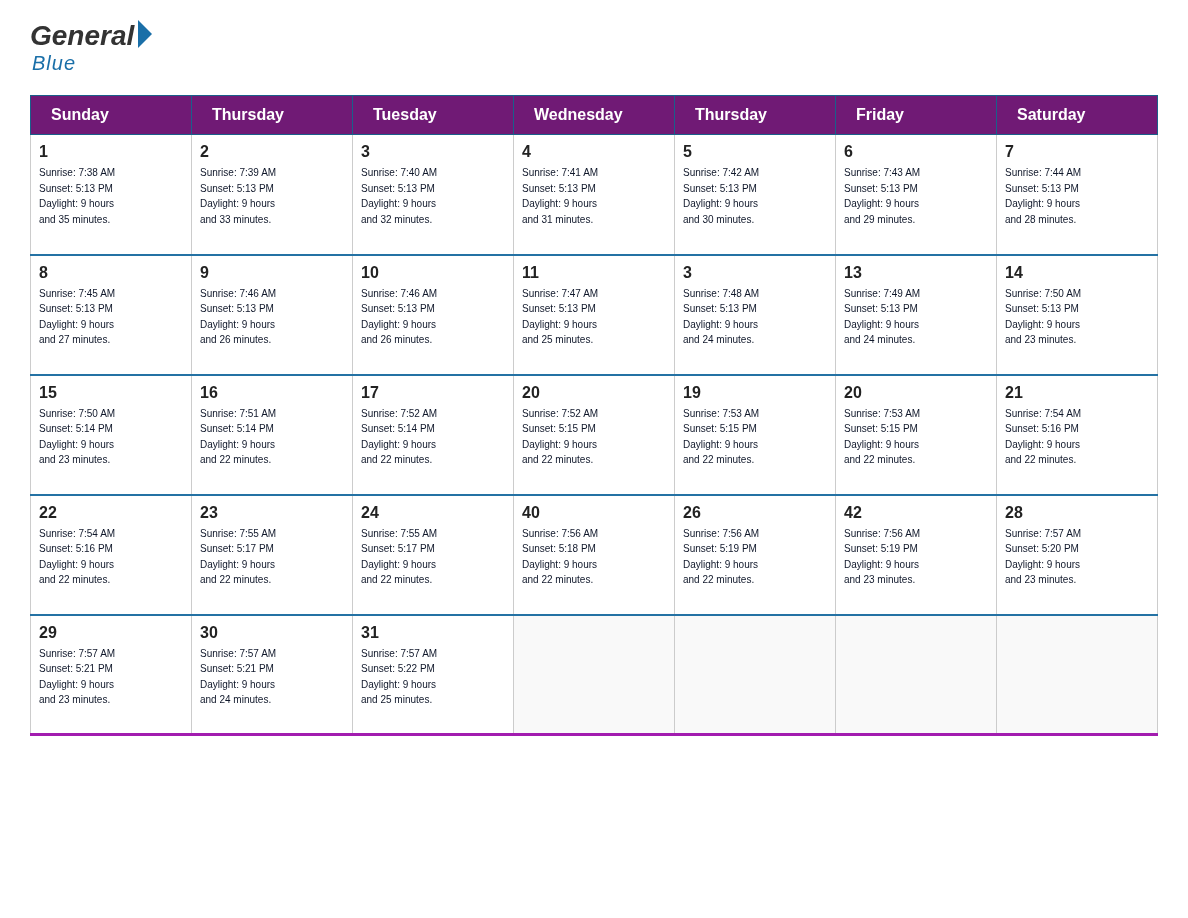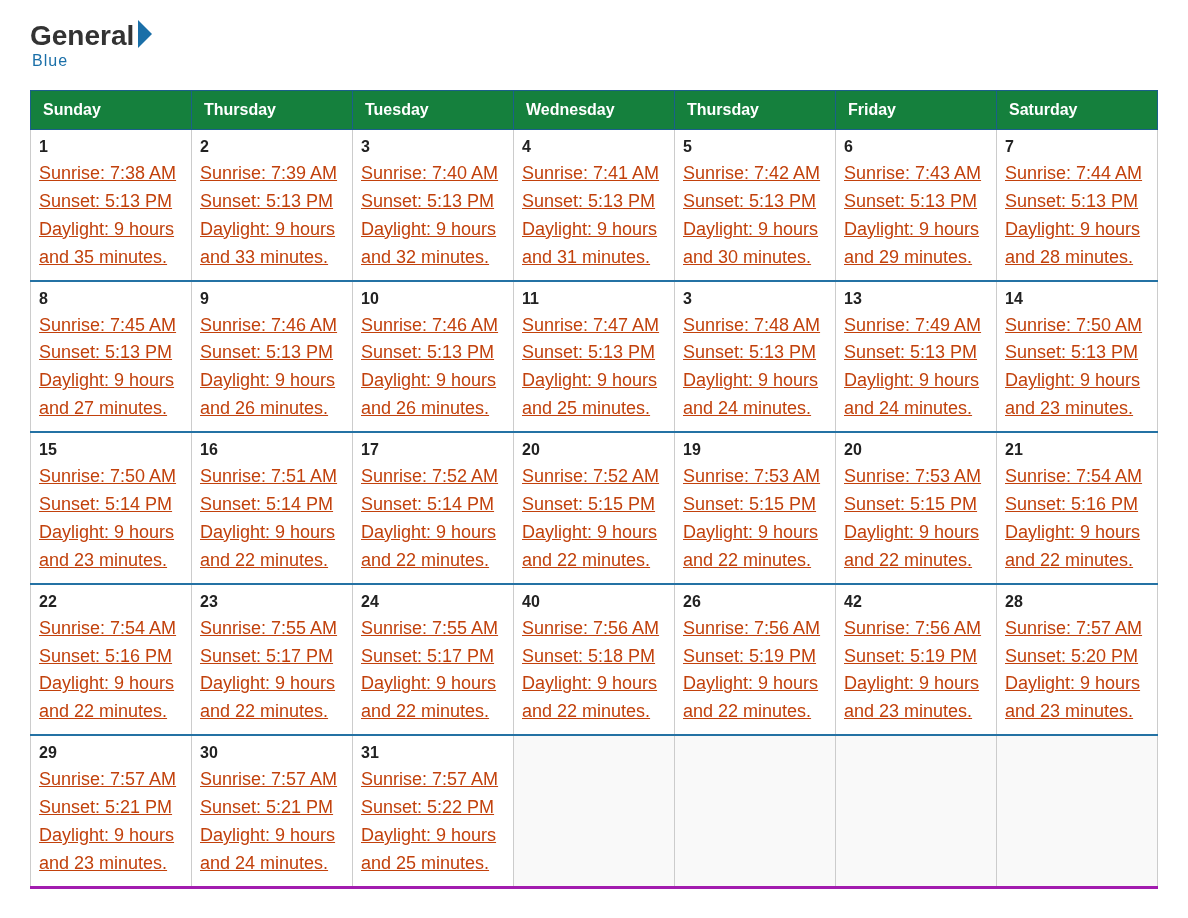--- a/index.html
+++ b/index.html
@@ -8,20 +8,21 @@
       background: #fff;
       width: 1188px;
       min-height: 918px;
       padding: 20px 30px;
     }
     .header-area {
       display: flex;
       justify-content: space-between;
       align-items: flex-start;
       margin-bottom: 20px;
+      font-style: italic;
     }
     .logo {
       display: flex;
       flex-direction: column;
       align-items: flex-start;
     }
     .logo-top {
       display: flex;
       align-items: center;
     }
@@ -34,21 +35,21 @@
     .logo-arrow {
       width: 0;
       height: 0;
       border-left: 14px solid #1a6fa8;
       border-top: 14px solid transparent;
       border-bottom: 14px solid transparent;
       margin-left: 4px;
       margin-top: -4px;
     }
     .logo-bottom {
-      font-size: 16px;
+      font-size: 20px;
       color: #1a6fa8;
       margin-left: 2px;
       letter-spacing: 1px;
     }
     .title-area {
       text-align: right;
     }
     .month-title {
       font-size: 52px;
       font-weight: bold;
@@ -58,23 +59,23 @@
       font-size: 24px;
       color: #555;
       margin-top: 4px;
     }
     table {
       width: 100%;
       border-collapse: collapse;
       table-layout: fixed;
     }
     th {
-      background-color: #15803d;
+      background-color: #701a75;
       color: #fff;
-      padding: 10px 12px;
+      padding: 10px 20px;
       font-size: 16px;
       font-weight: bold;
       text-align: left;
       border: 1px solid #1a5f8a;
     }
     td {
       border: 1px solid #ccc;
       vertical-align: top;
       padding: 8px;
       font-size: 13px;
@@ -83,24 +84,23 @@
       height: 120px;
     }
     .day-number {
       font-size: 16px;
       font-weight: bold;
       color: #222;
       display: block;
       margin-bottom: 4px;
     }
     .day-info {
-      font-size: 18px;
+      font-size: 10px;
       line-height: 1.55;
-      color: #c2410c;
-      text-decoration: underline;
+      color: #0f172a;
     }
     td.empty {
       background: #f9f9f9;
     }
     tr td {
       border-bottom: 2px solid #2472a4;
     }
     tr:last-child td {
       border-bottom: 3px solid #a21caf;
     }

